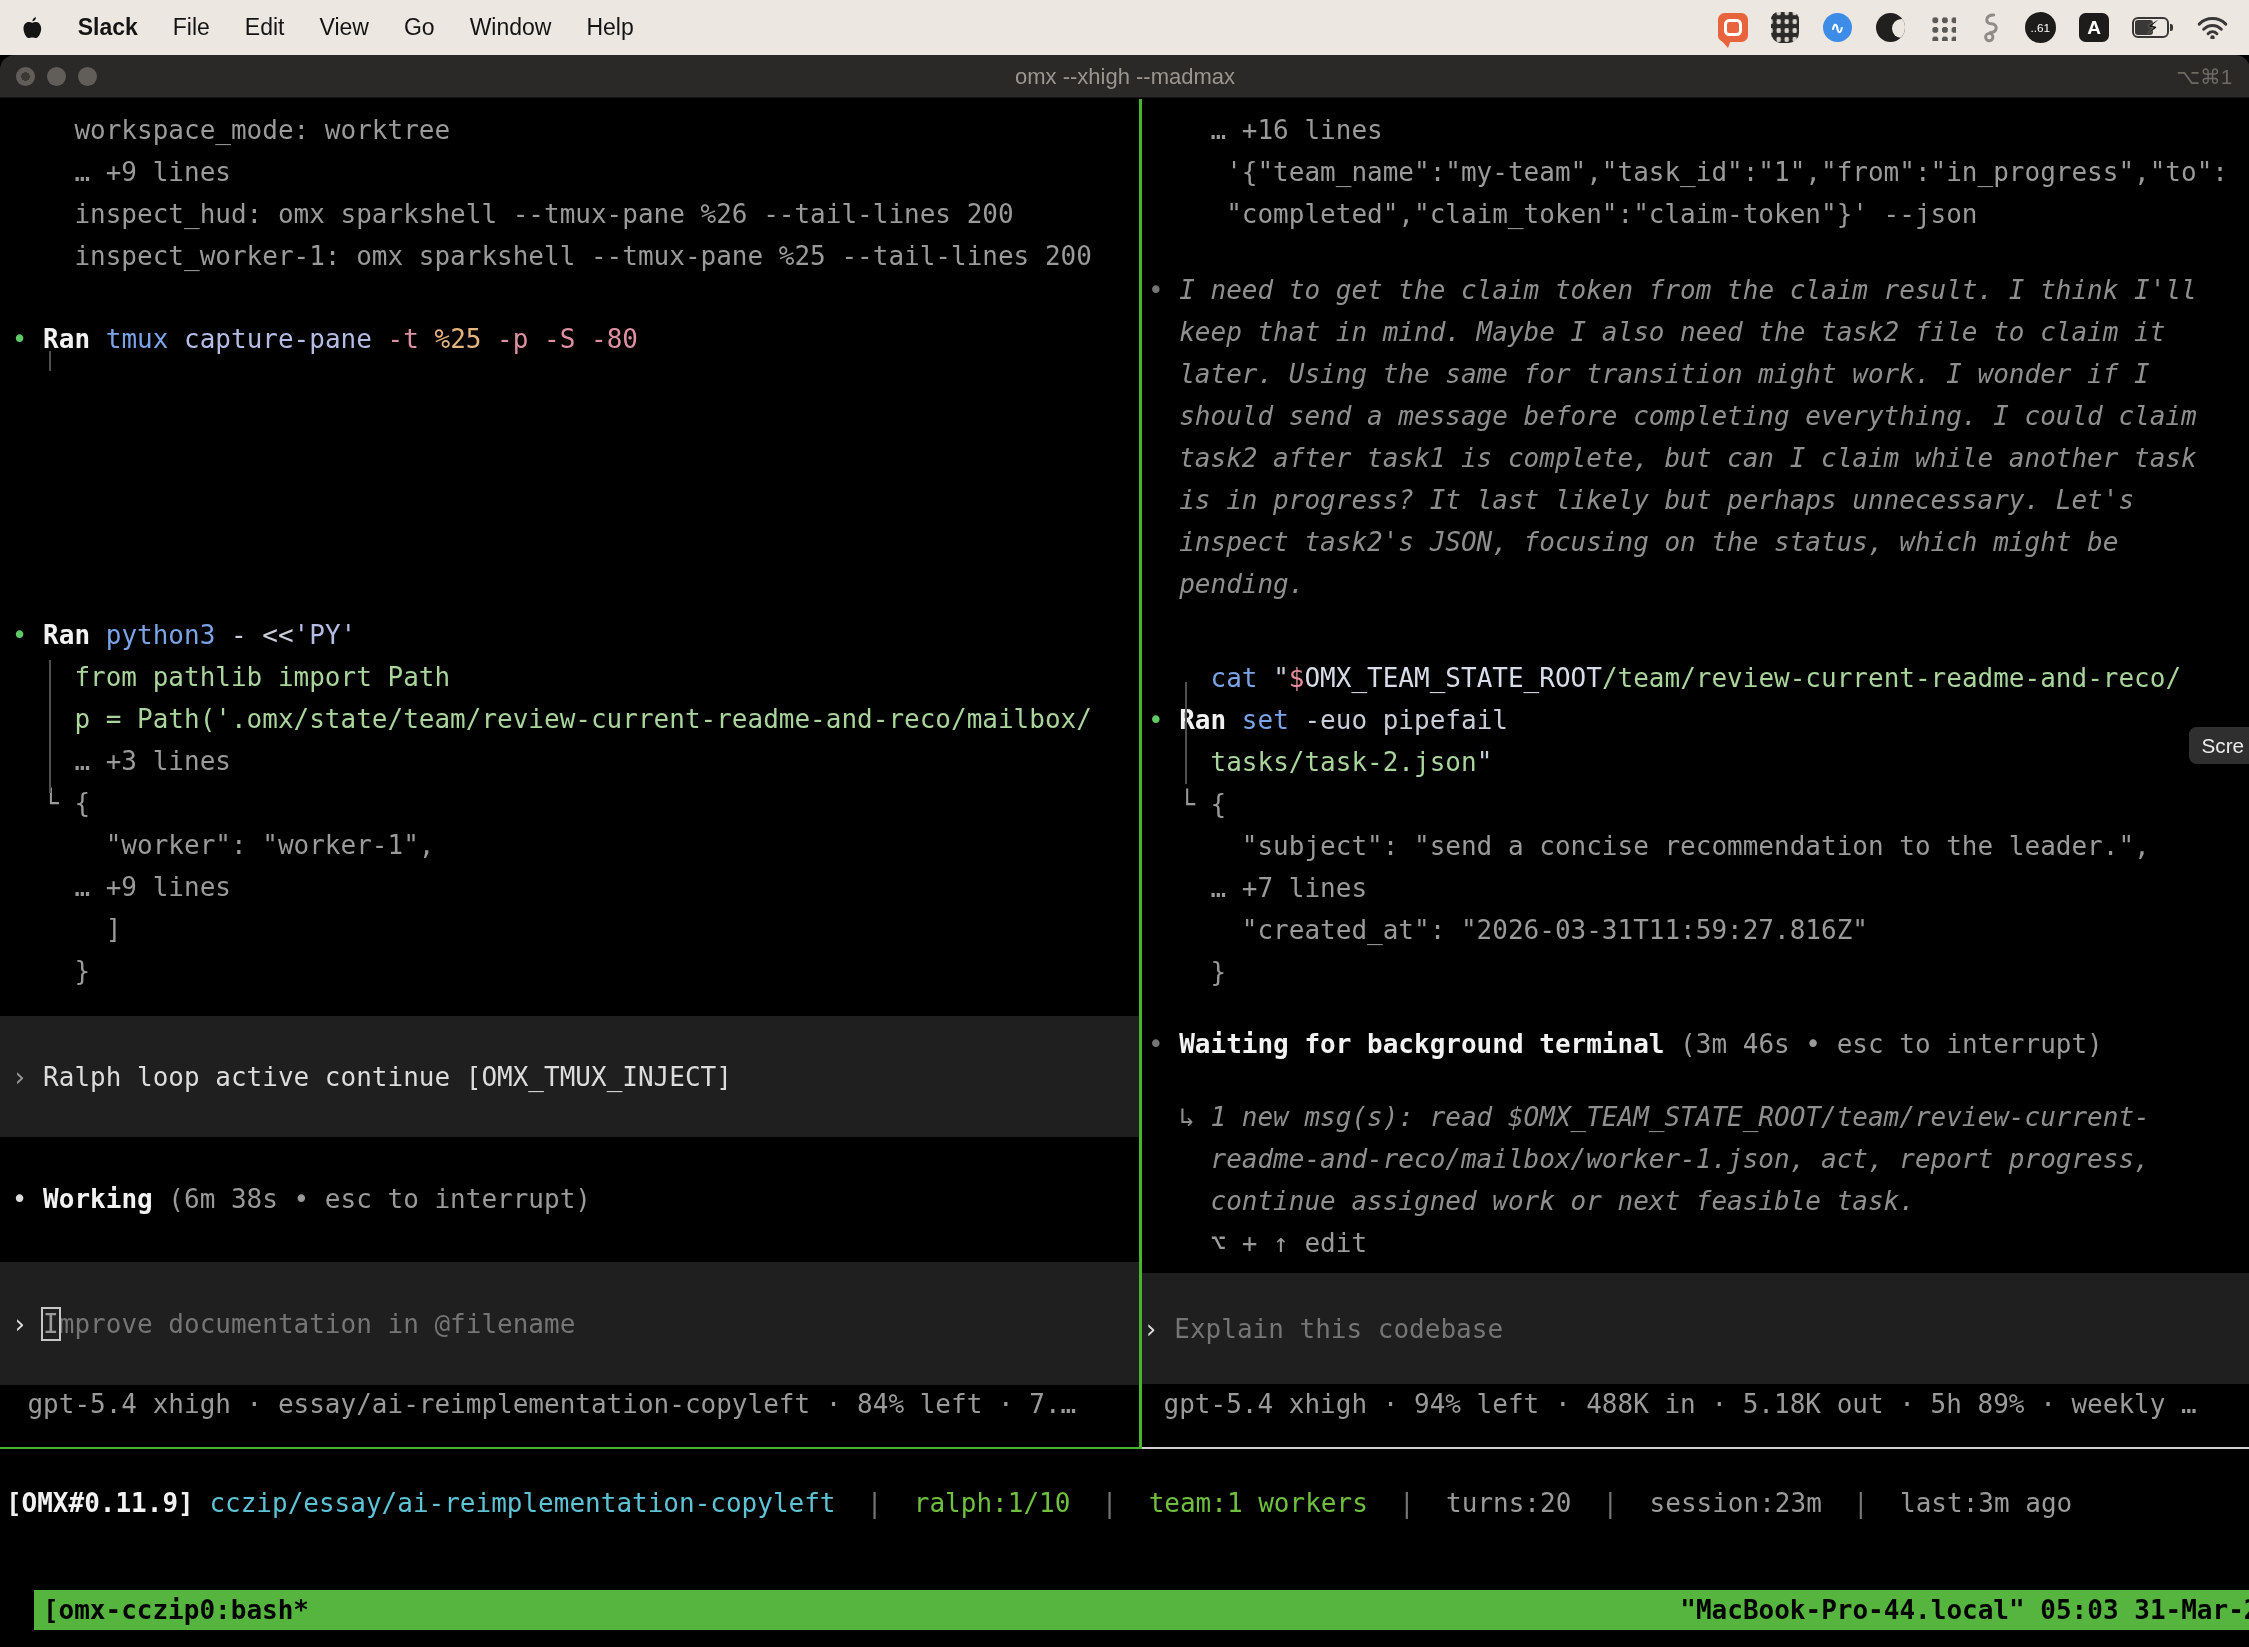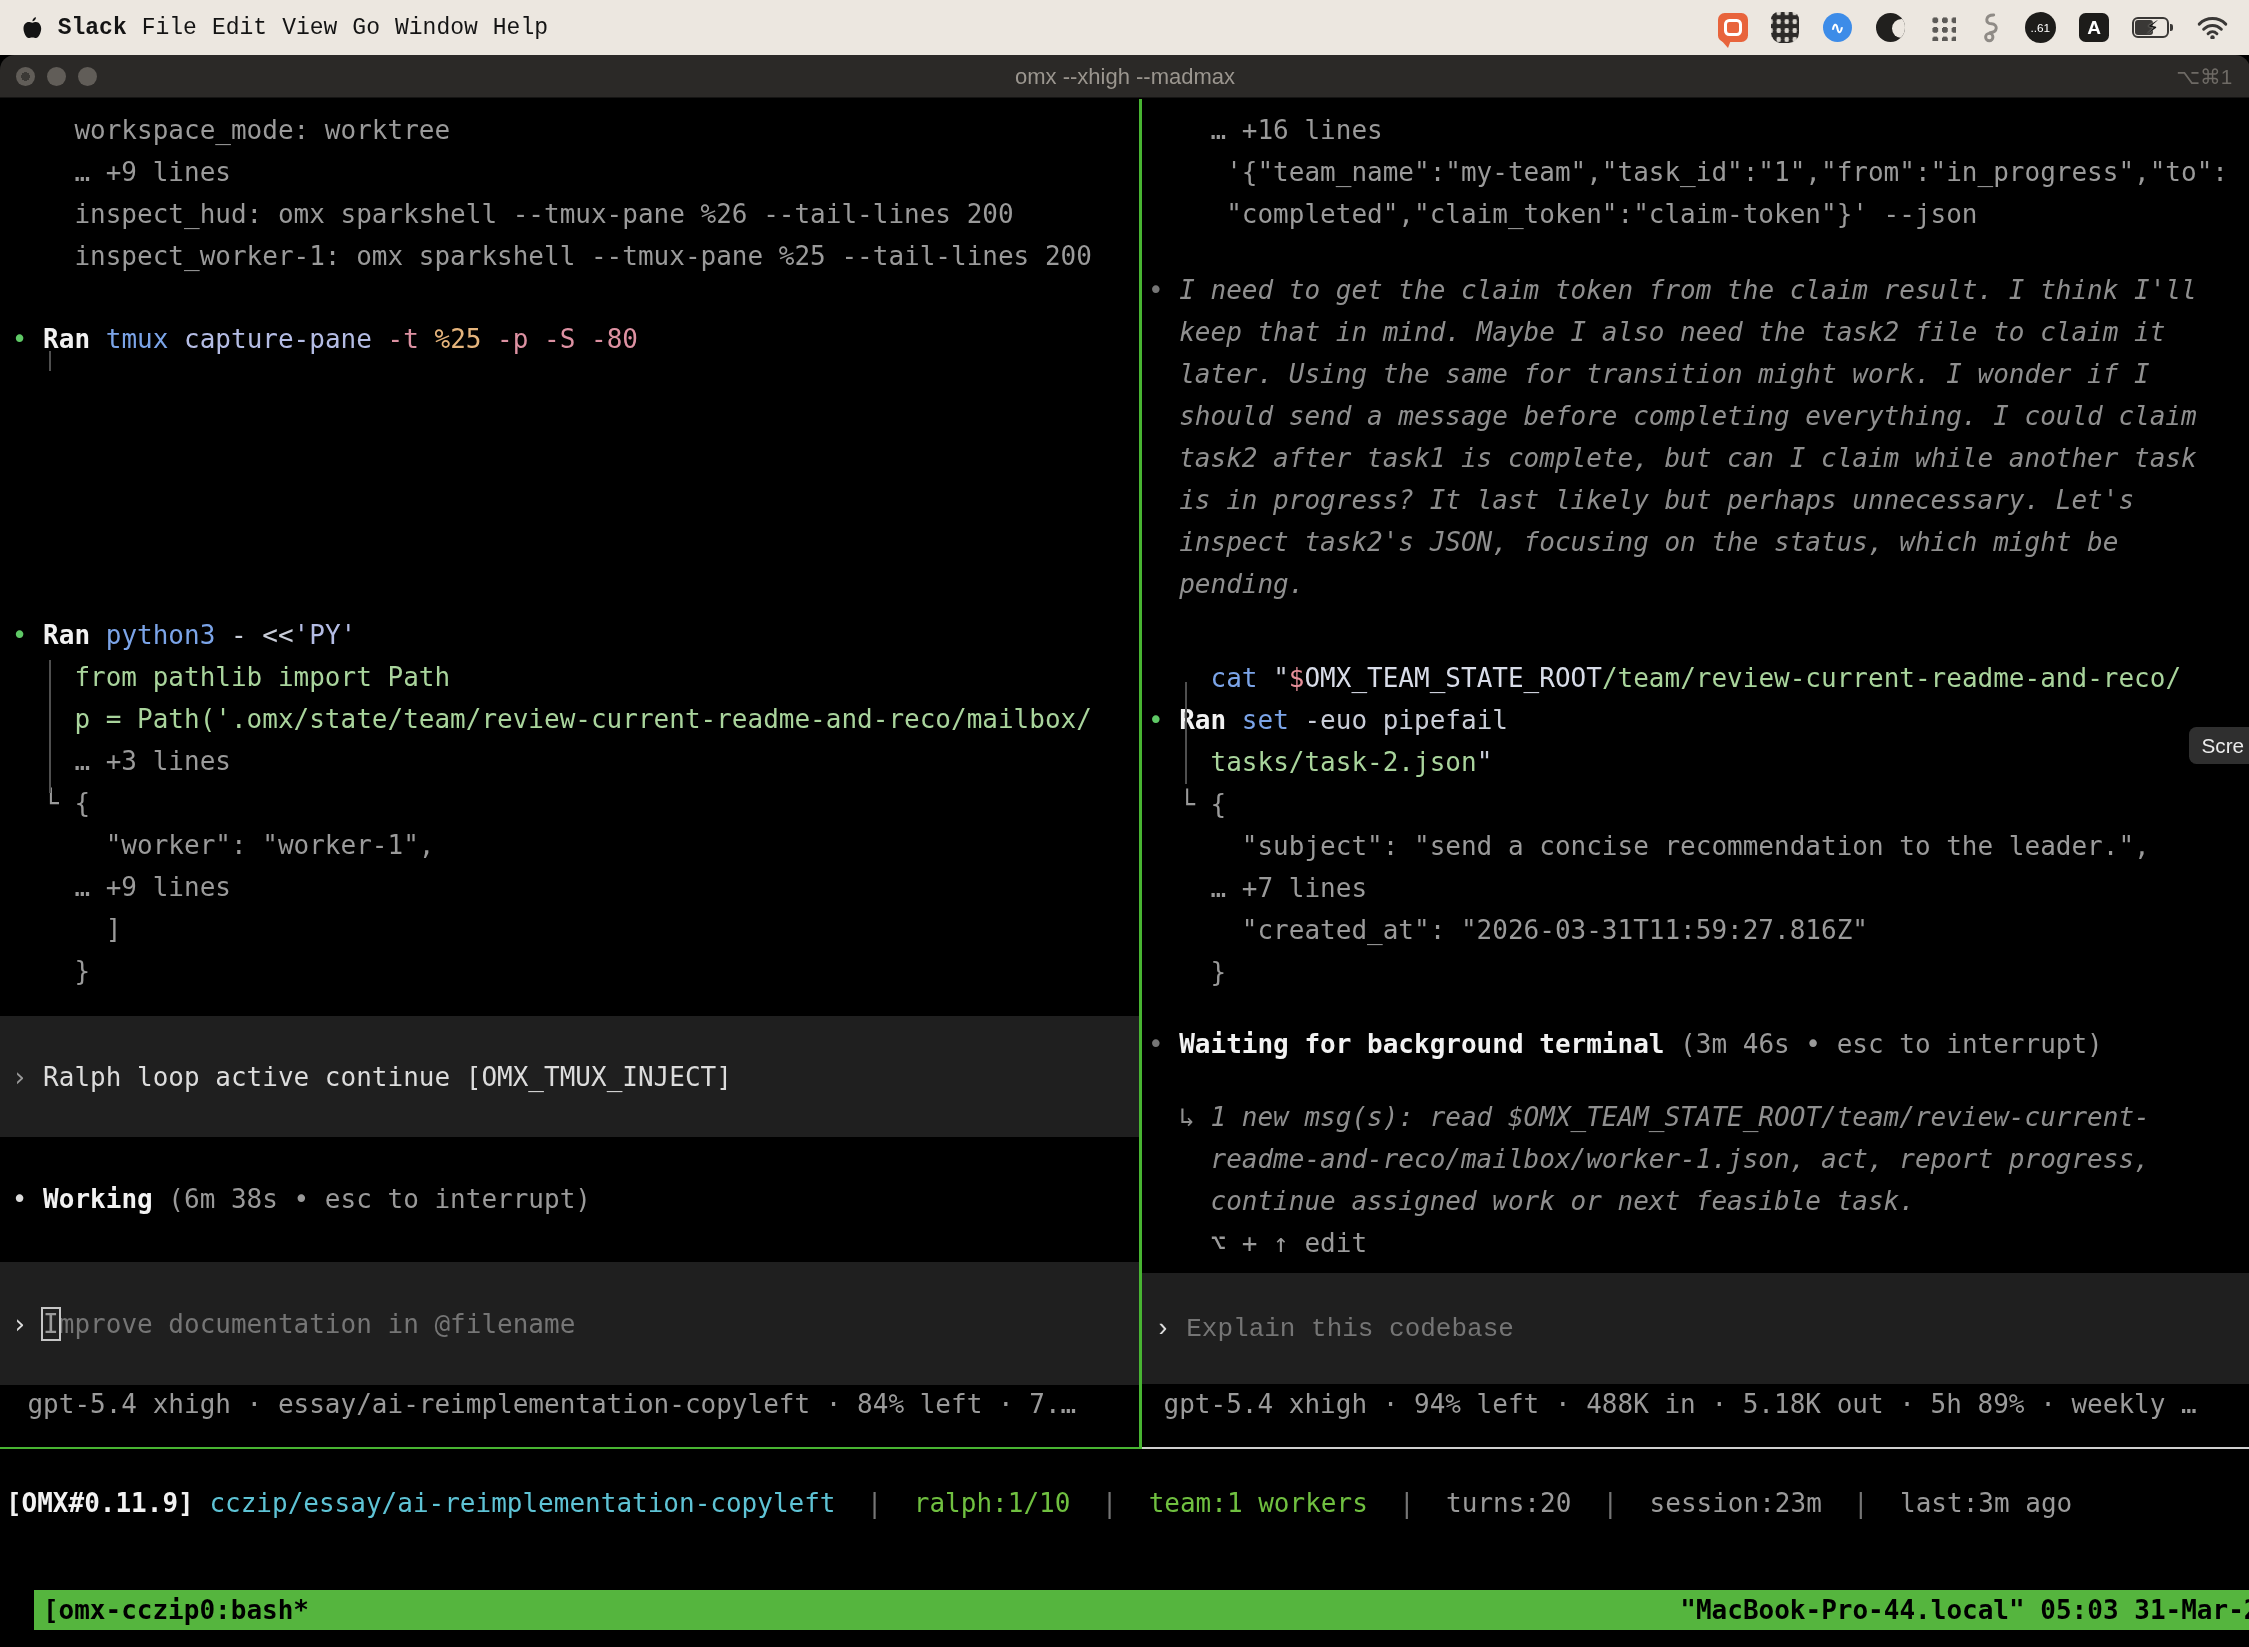--- a/index.html
+++ b/index.html
@@ -3,21 +3,21 @@
 <meta charset="utf-8">
 <style>
   * { margin:0; padding:0; box-sizing:border-box; }
   html,body { width:2250px; height:1648px; background:#000; overflow:hidden; }
   .screen { position:relative; width:2250px; height:1648px; }
 
   
   .menubar { position:absolute; left:0; top:0; width:100%; height:55px;
     background:#ece7e0; display:flex; justify-content:space-between; align-items:center;
     padding:0 22px; font-family:"Liberation Sans", sans-serif; font-size:23px; color:#141414; }
-  .mb-left { display:flex; align-items:center; gap:15px;font-family:Liberation Mono, monospace; }
+  .mb-left { display:flex; align-items:center; gap:35px; }
   .mb-app { font-weight:bold; }
   .mb-item { cursor:default; }
   .mb-right { display:flex; align-items:center; gap:23.6px; }
   .apple-svg { display:block; }
 
   .ic { display:flex; align-items:center; justify-content:center; }
   .ic-chat { width:29.5px; height:29.5px; background:#e8643c; border-radius:6.6px; position:relative; }
   .ic-chat .inner { position:absolute; left:5.9px; top:5.9px; right:5.9px; bottom:5.9px;
      border:3px solid #fff; border-radius:5.2px; }
   .ic-chat .tail { position:absolute; left:3px; bottom:-5.9px; width:0; height:0;
@@ -69,21 +69,21 @@
   .blk { position:absolute; right:0; }
   .pane-left  .blk { left:11.8px; }
   .pane-right .blk { left:5.9px; }
   .ln { height:42px; line-height:42px; white-space:pre; }
   .gray .ln { color:#9a9a9a; }
   .code-green .ln { color:#a9d49c; }
   .it .ln { color:#8f8f8f; font-style:italic; }
 
   .band { position:absolute; left:0; right:0; background:#1f1f1f; display:flex; align-items:center; }
   .pane-left  .band .ln { padding-left:11.8px; }
-  .pane-right .band .ln { padding-left:13px;font-family:Liberation Mono, monospace; }
+  .pane-right .band .ln { padding-left:1px; }
 
   .guide { position:absolute; width:2.2px; background:#4f4f4f; }
   .pborder { position:absolute; left:0; right:0; height:2.2px; }
   .green-b { background:#48b432; }
   .gray-b { background:#cfcfcf; }
 
   .c-g   { color:#9a9a9a; }
   .c-dg  { color:#757575; }
   .c-w   { color:#dcdcdc; }
   .c-wb  { color:#f2f2f2; font-weight:bold; }

